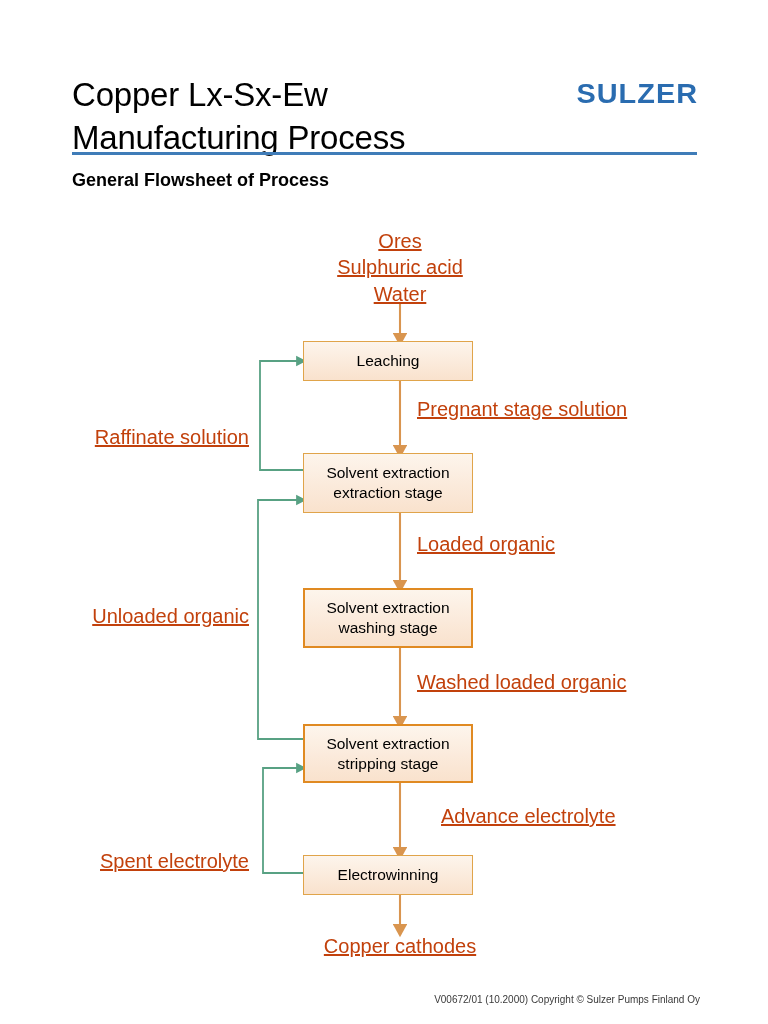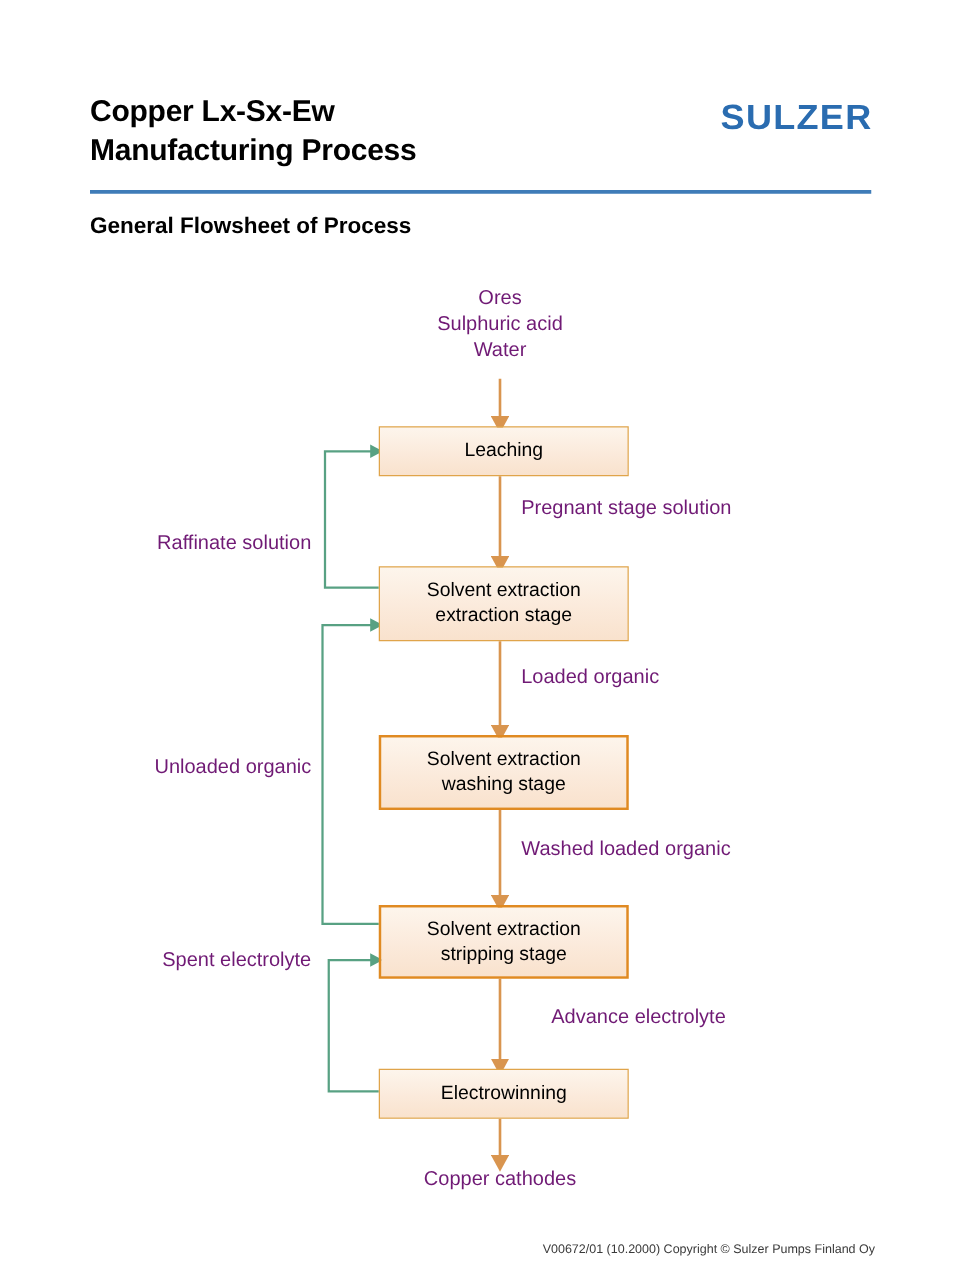--- a/index.html
+++ b/index.html
@@ -19,22 +19,22 @@
     background: #ffffff;
     overflow: hidden;
   }
 
   
   #header-title {
     position: absolute;
     left: 72px;
     top: 74px;
     width: 470px;
-    font-size: 24px;
-    font-weight: bold;
+    font-size: 33px;
+    font-weight: normal;
     line-height: 1.30;
     letter-spacing: -0.2px;
     color: #000000;
     white-space: pre-line;
   }
   #brand-logo {
     position: absolute;
     right: 70px;
     top: 78px;
     font-size: 28px;
@@ -67,21 +67,21 @@
     position: absolute;
     left: 0;
     top: 0;
     width: 768px;
     height: 1024px;
   }
 
   .proc-box {
     position: absolute;
     left: 303px;
-    width: 200px;
+    width: 170px;
     box-sizing: border-box;
     border: 1.3px solid #e0a44a;
     background: linear-gradient(to bottom, #fdf5ec 0%, #fbeadb 55%, #f9e2cd 100%);
     display: flex;
     align-items: center;
     justify-content: center;
     text-align: center;
     font-size: 15.5px;
     line-height: 1.28;
     color: #000000;
@@ -90,39 +90,40 @@
   .proc-box.strong { border: 2px solid #e08a22; }
 
   #box-leaching     { top: 341px; height: 40px; }
   #box-extraction   { top: 453px; height: 60px; }
   #box-washing      { top: 588px; height: 60px; }
   #box-stripping    { top: 724px; height: 59px; }
   #box-electrowin   { top: 855px; height: 40px; }
 
   .flow-label {
     position: absolute;
-    font-size: 16px;
-    color: #701a75;
+    font-size: 20px;
+    color: #c2410c;
     white-space: nowrap;
+    text-decoration: underline;
   }
   .flow-label.multiline {
     white-space: pre-line;
     text-align: center;
     line-height: 1.32;
   }
   .flow-label.right-align { text-align: right; }
 
   #label-feed        { left: 400px; top: 228px; transform: translateX(-50%); }
   #label-pls         { left: 417px; top: 398px; }
   #label-loaded      { left: 417px; top: 533px; }
   #label-washed      { left: 417px; top: 671px; text-align: center; }
   #label-advance     { left: 417px; top: 805px; margin-left: 24px; }
   #label-raffinate   { left: 249px; top: 398px; transform: translateX(-100%); margin-top: 28px; }
   #label-unloaded    { left: 249px; top: 605px; transform: translateX(-100%); }
-  #label-spent       { left: 249px; top: 760px; transform: translateX(-100%); }
+  #label-spent       { left: 249px; top: 850px; transform: translateX(-100%); }
   #label-cathodes    { left: 400px; top: 935px; transform: translateX(-50%); }
 
   #footer-note {
     position: absolute;
     right: 68px;
     top: 994px;
     font-size: 10px;
     color: #3a3a3a;
     white-space: nowrap;
   }

